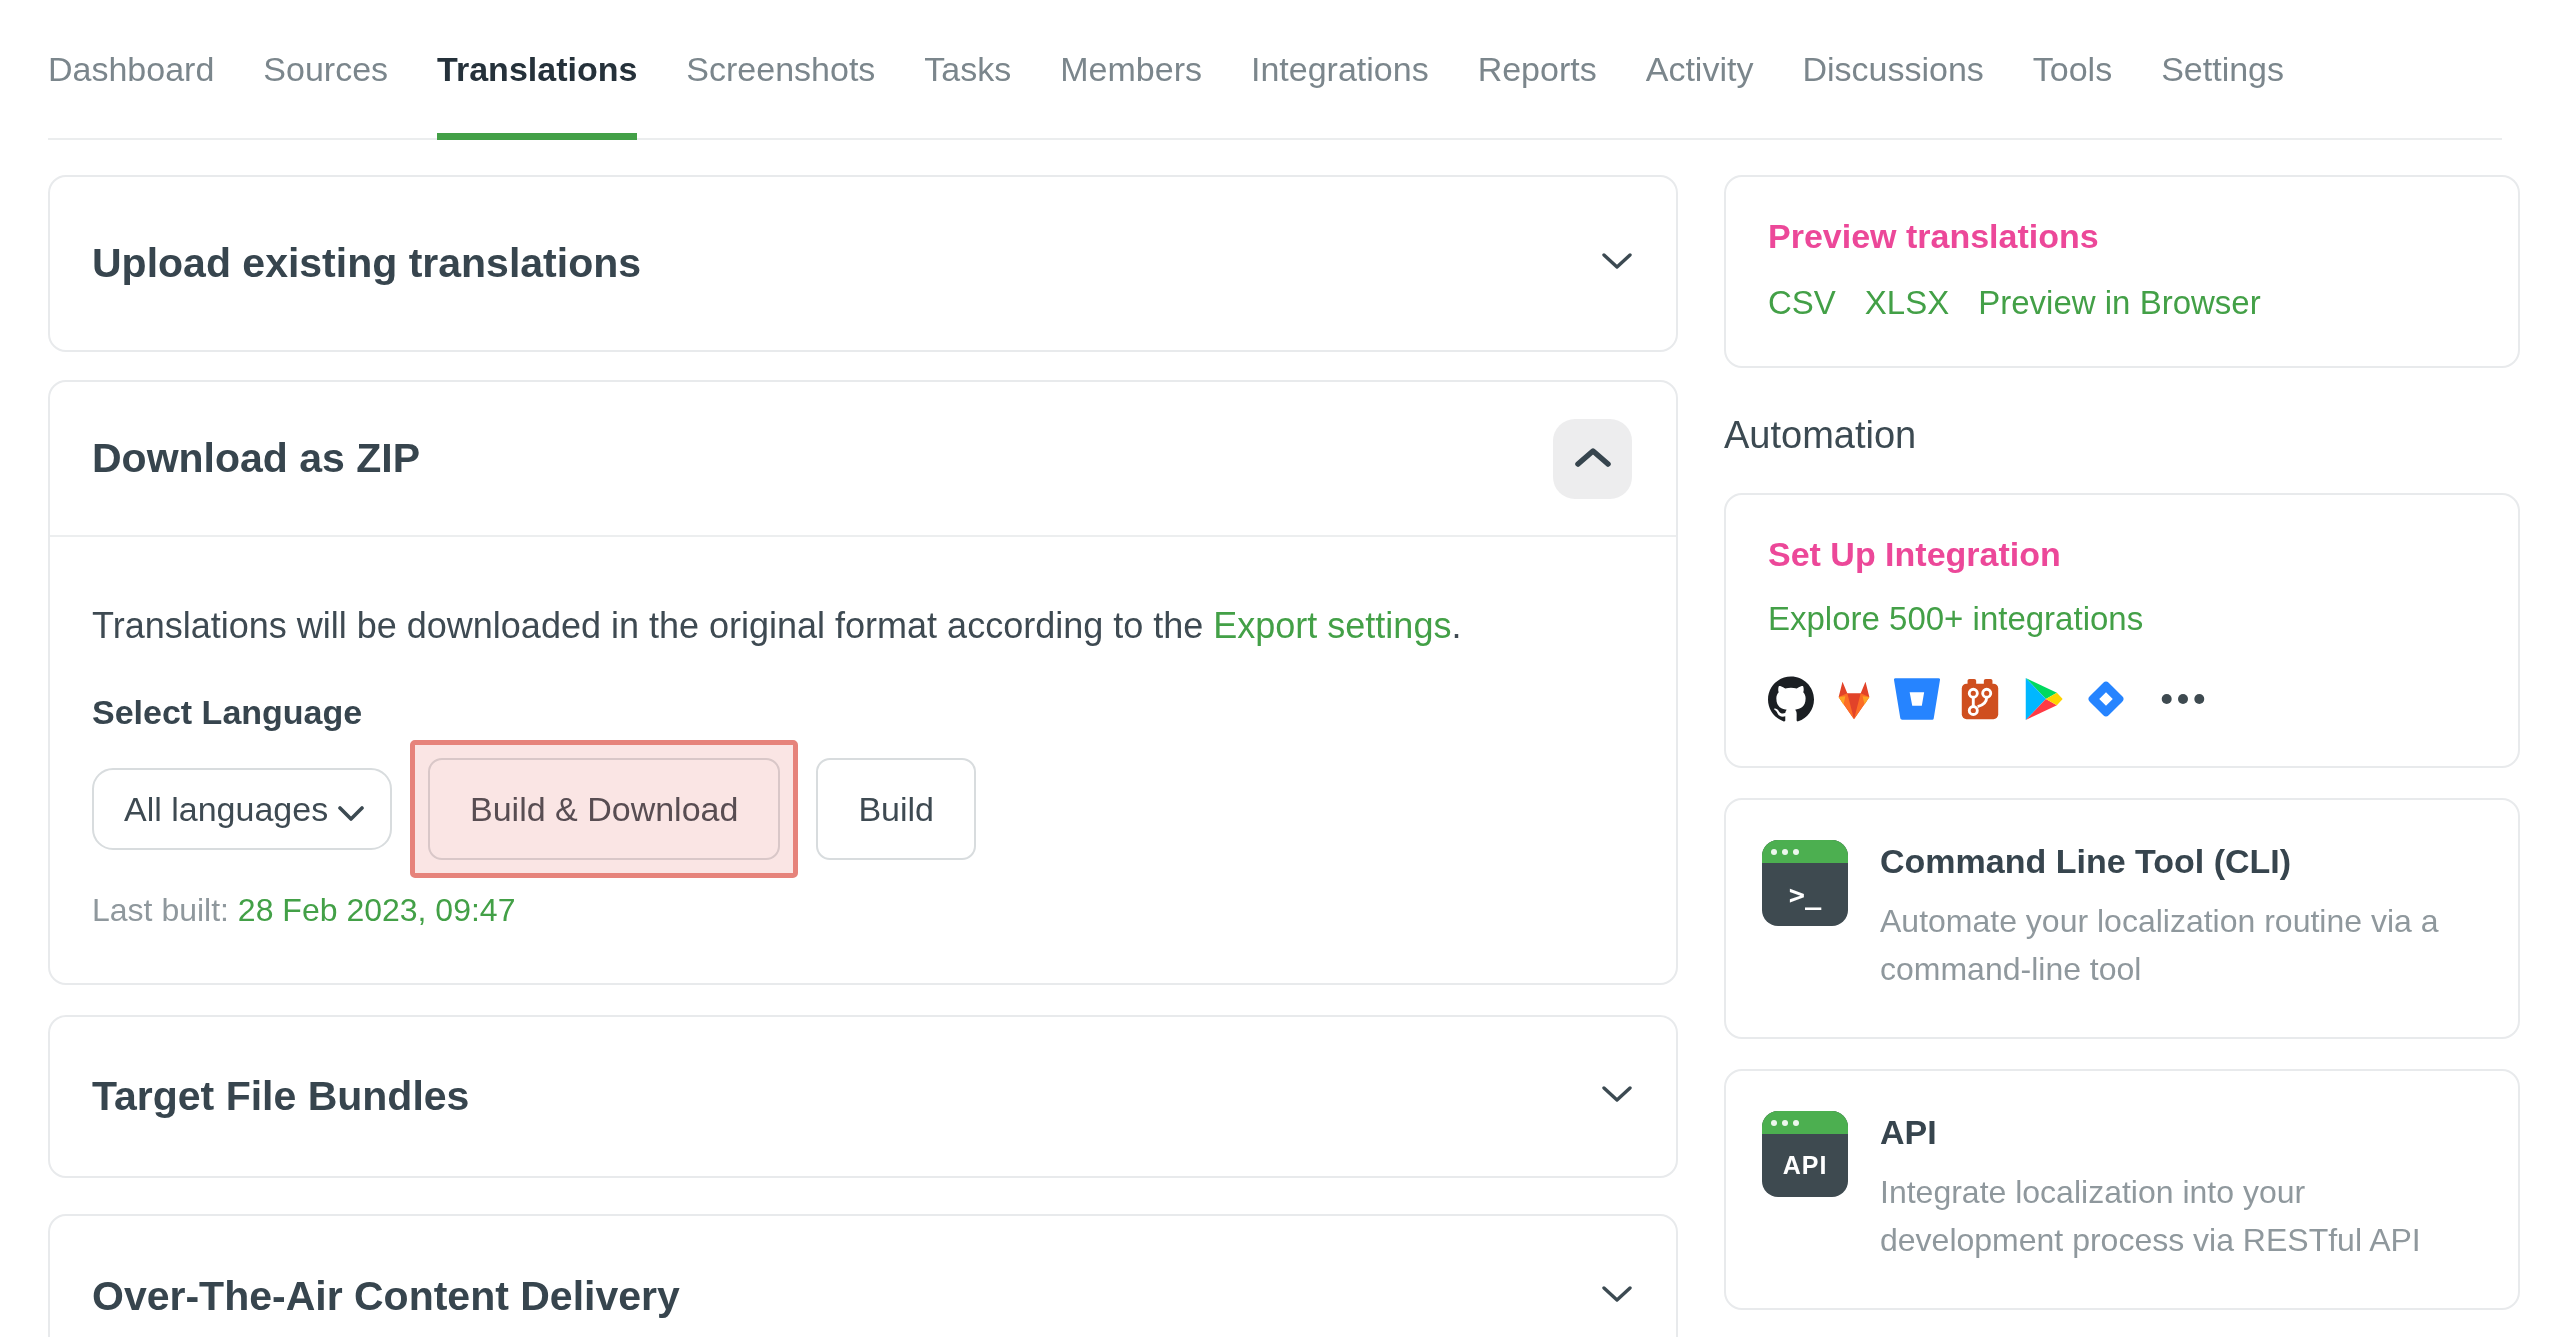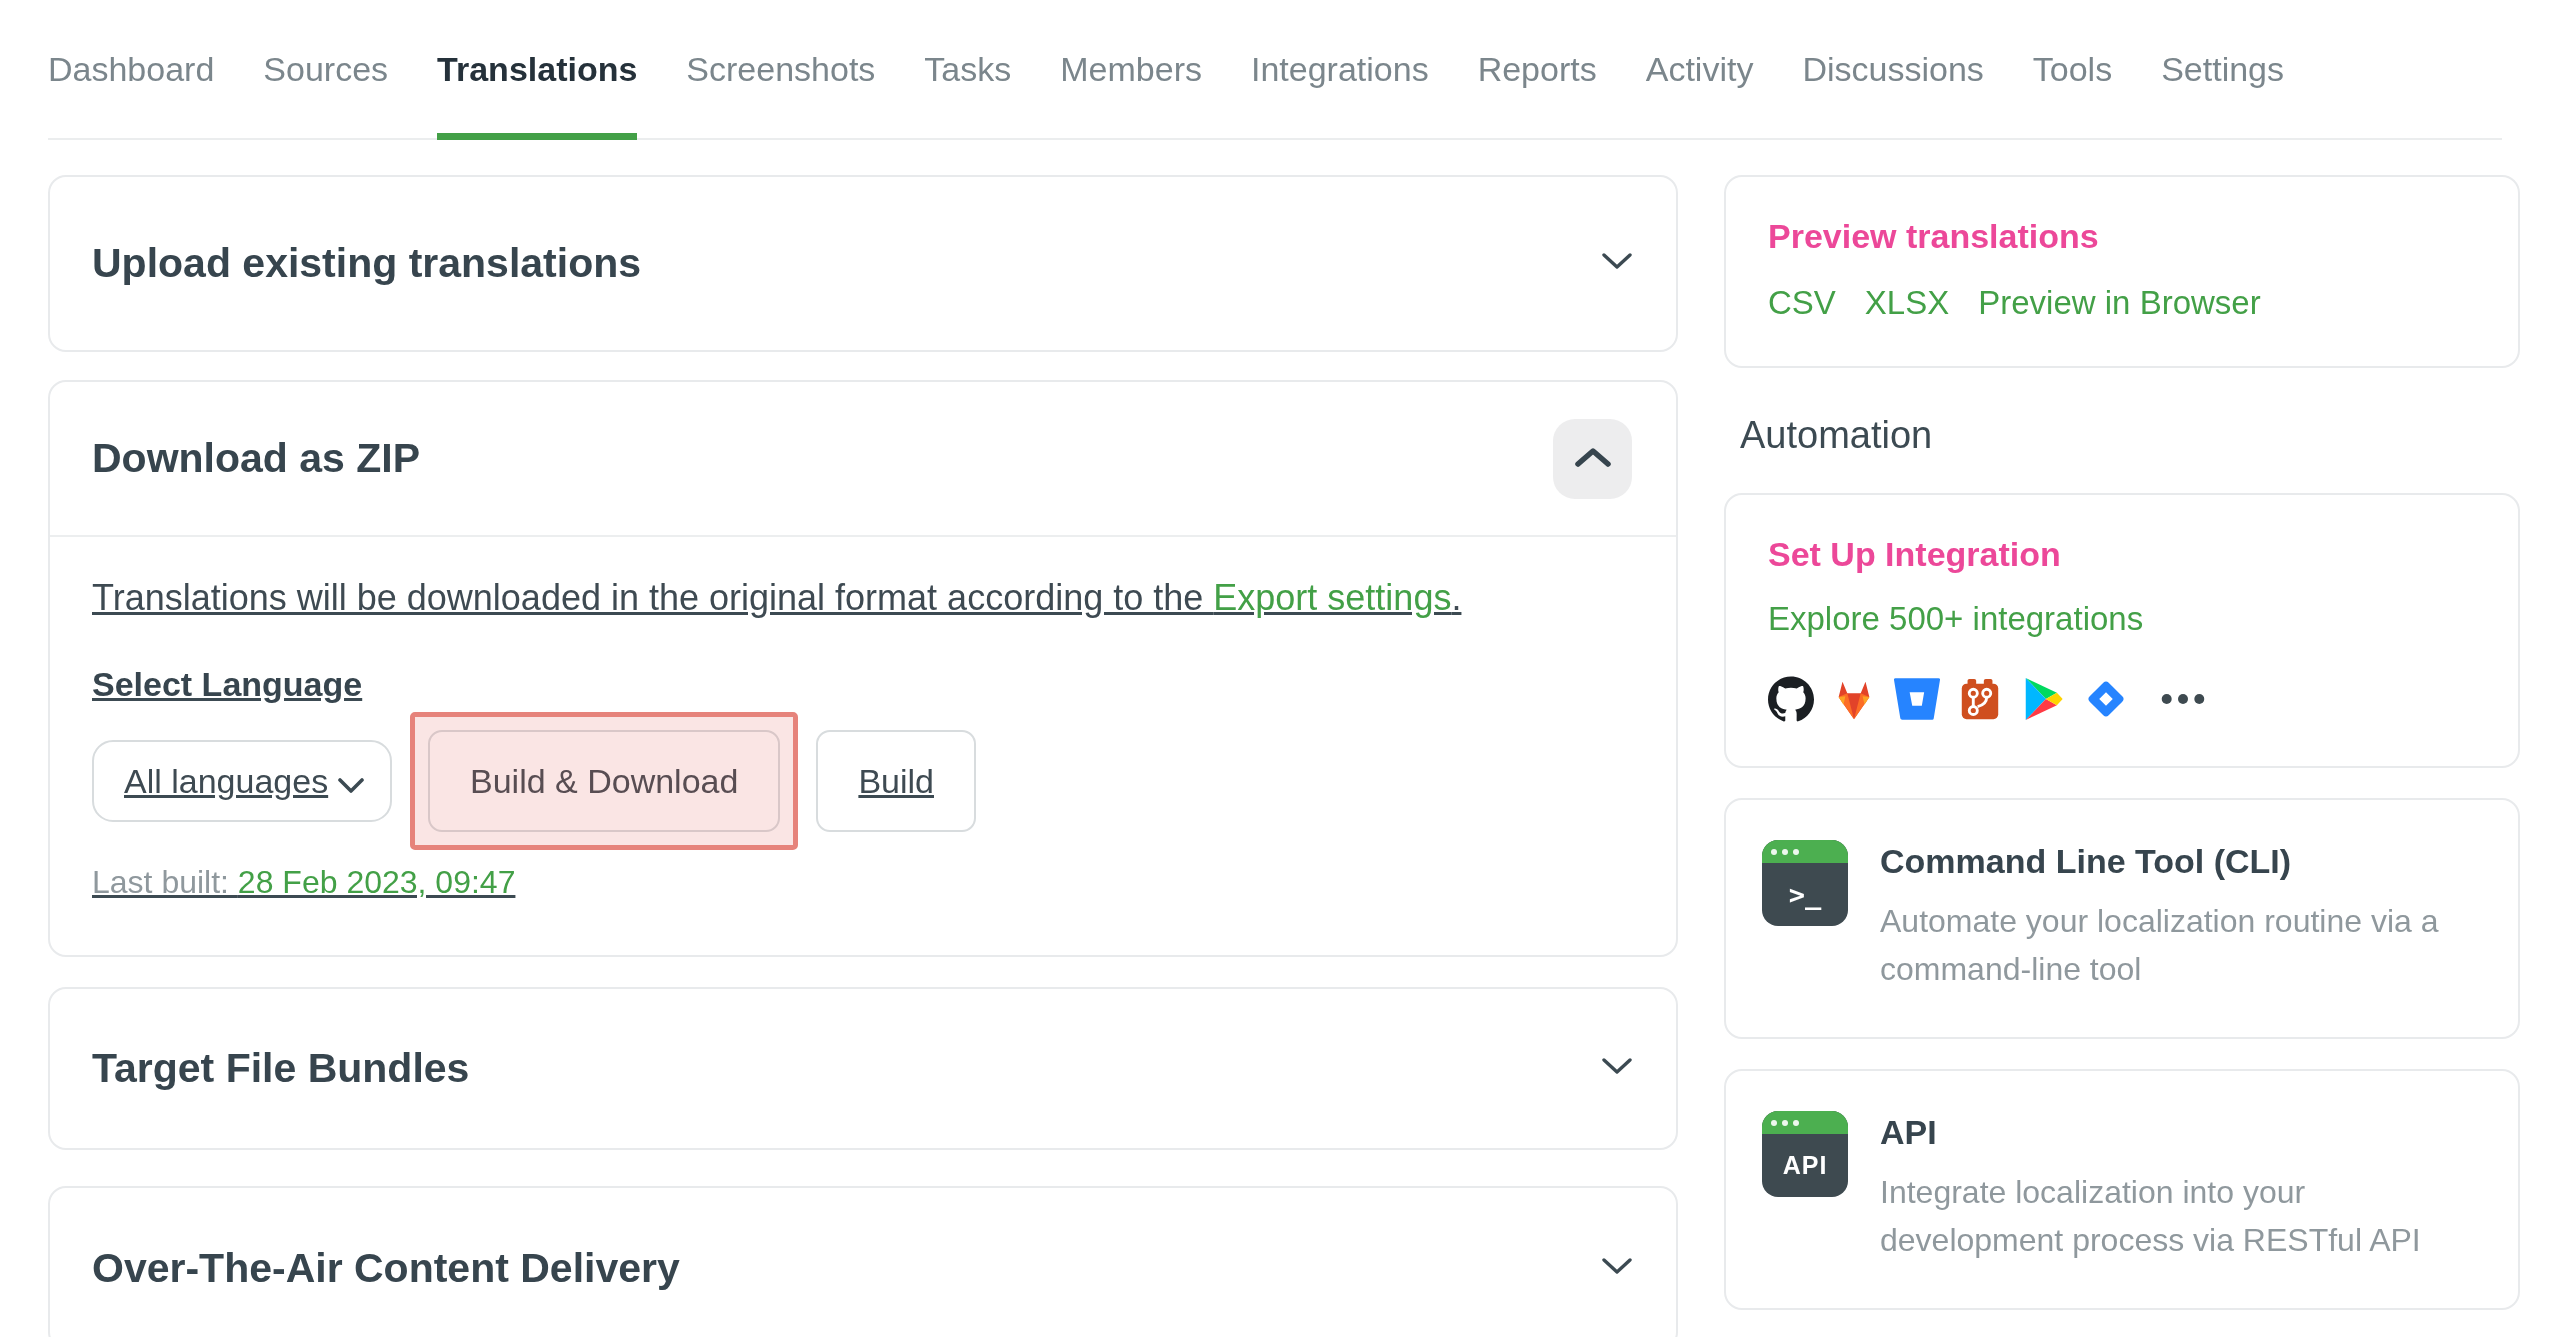--- a/index.html
+++ b/index.html
@@ -20,37 +20,37 @@
   .card{background:#fff;border:2px solid #e8eaec;border-radius:18px;box-sizing:border-box;}
 
   
   .panel{margin-bottom:28px;}
   .panel-head{display:flex;align-items:center;justify-content:space-between;padding:0 44px 0 42px;height:173px;cursor:pointer;}
   .panel-head.tall{height:153px;}
   .panel-title{font-size:41px;font-weight:700;color:#37454e;}
   .chev{flex:none;}
   .collapse-btn{width:79px;height:80px;background:#ededee;border:none;border-radius:22px;display:flex;align-items:center;justify-content:center;cursor:pointer;}
 
-  .panel-body{border-top:2px solid #eceeef;padding:40px 42px 54px;text-decoration:underline;}
+  .panel-body{border-top:2px solid #eceeef;padding:68px 42px 54px;}
   .body-text{font-size:36px;margin:0 0 46px;color:#3e4a52;}
   .green-link{color:#43a047;text-decoration:none;cursor:pointer;}
   .field-label{font-size:34px;font-weight:700;color:#37454e;margin-bottom:26px;}
   .controls{display:flex;align-items:center;gap:36px;}
   .select{width:300px;height:82px;border:2px solid #d8dcde;border-radius:21px;background:#fff;display:flex;align-items:center;justify-content:space-between;padding:0 26px 0 30px;font-size:34px;color:#3e4a52;box-sizing:border-box;cursor:pointer;}
   .btn{height:102px;border:2px solid #d8dcde;border-radius:14px;background:#fff;font-size:34px;color:#3e4a52;padding:0 40px;font-family:inherit;cursor:pointer;}
   .hl-wrap{position:relative;}
   .hl-overlay{position:absolute;left:-18px;top:-18px;right:-18px;bottom:-18px;background:rgba(226,95,84,0.16);border:5px solid #e6837b;border-radius:5px;pointer-events:none;}
   .last-built{margin-top:32px;font-size:32px;color:#8f989d;}
   .last-built .val{color:#43a047;}
 
   
   .side-card{border:2px solid #e8eaec;border-radius:18px;padding:40px 42px 44px;box-sizing:border-box;background:#fff;}
   .side-title{font-size:34px;font-weight:700;color:#ec4899;}
   .links-row{display:flex;gap:29px;margin-top:28px;font-size:33px;}
-  .section-heading{font-size:38px;color:#3c4a52;margin:46px 16px 36px;font-weight:400;}
+  .section-heading{font-size:38px;color:#3c4a52;margin:46px 0 36px;font-weight:400;}
   .int-link{display:inline-block;margin-top:26px;font-size:33px;}
   .icons-row{display:flex;align-items:center;gap:17px;margin-top:38px;}
   .int-icon{width:46px;height:46px;flex:none;cursor:pointer;}
   .more-dots{margin-left:14px;}
   .tool-card{margin-top:30px;display:flex;gap:32px;padding:40px 36px 44px;cursor:pointer;}
   .tool-icon{width:86px;height:86px;border-radius:16px;background:#3e4a50;overflow:hidden;flex:none;}
   .tool-icon-bar{height:23px;background:#4caf50;display:flex;align-items:center;gap:5px;padding-left:9px;}
   .tool-icon-bar .dot{width:6px;height:6px;border-radius:50%;background:rgba(255,255,255,.9);}
   .tool-icon-body{height:63px;display:flex;align-items:center;justify-content:center;color:#fff;font-weight:700;}
   .cli-glyph{font-family:"DejaVu Sans Mono",monospace;font-size:27px;}

